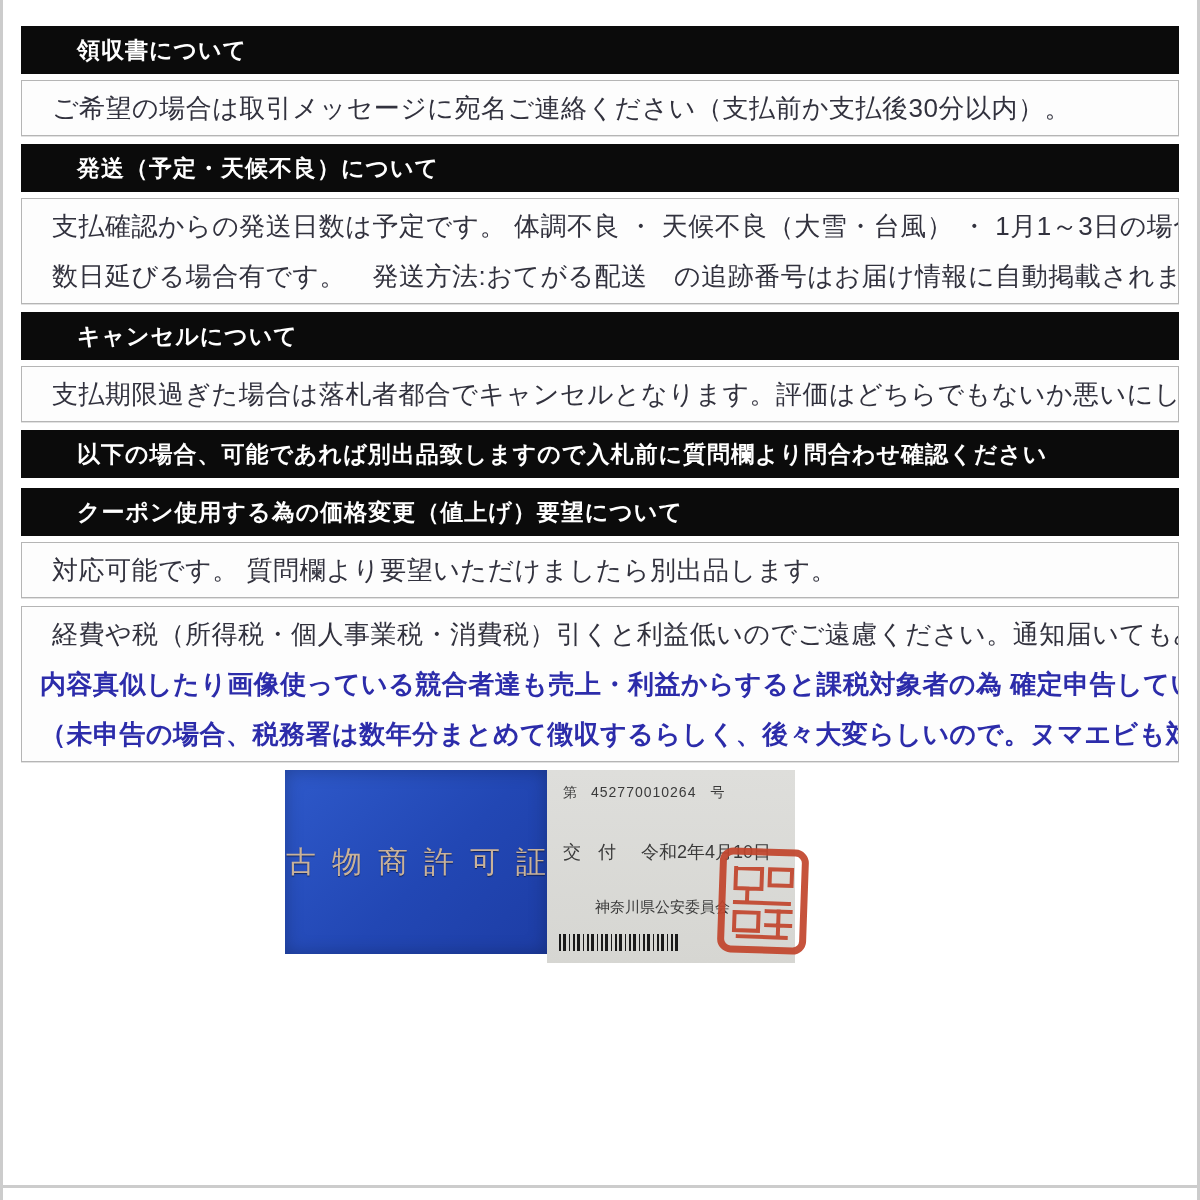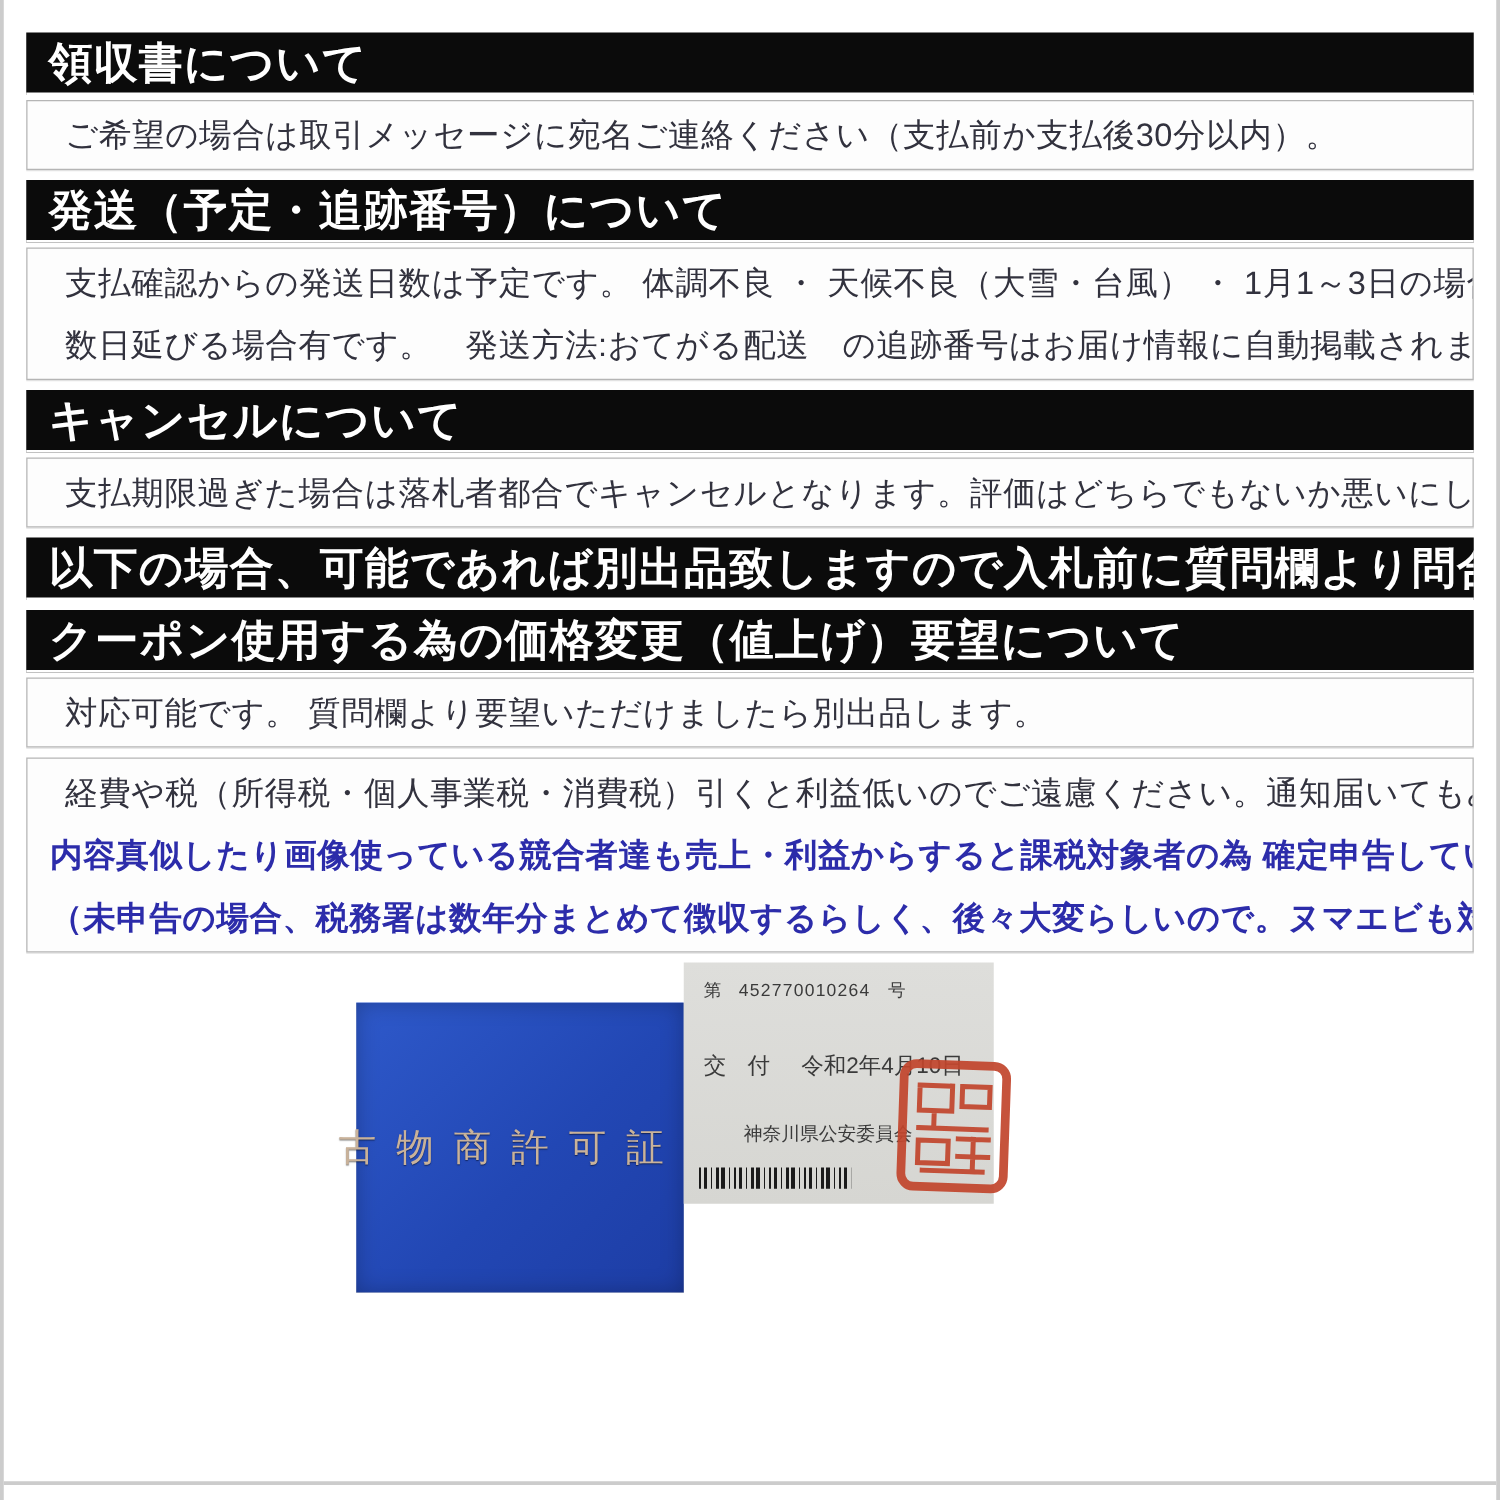--- a/index.html
+++ b/index.html
@@ -23,24 +23,24 @@
     border-left:3px solid var(--frame-border);
     border-right:3px solid var(--frame-border);
     padding:26px 18px 0 18px;
     position:relative;
   }
   .section{margin-bottom:8px;}
   .section-header{
     background:var(--header-bg);
     color:var(--header-fg);
     font-weight:bold;
-    font-size:35px;
+    font-size:23px;
     height:48px;
     display:flex;align-items:center;
-    padding-left:18px;
+    padding-left:56px;
     margin-bottom:4px;
     white-space:nowrap;
     overflow:hidden;
     border-bottom:2px solid #ffffff;
     letter-spacing:1px;
   }
   .section-body{
     border:1px solid var(--box-border);
     background:#fdfdfd;
     padding:2px 0;
@@ -63,25 +63,24 @@
   }
   .license-figure{
     margin-top:2px;
     height:196px;
     display:flex;
     justify-content:center;
     padding-right:120px;
     position:relative;
   }
   .license-book{
-    width:262px;height:232px;
+    width:262px;height:184px;
     background:linear-gradient(135deg,#2e59ca 0%,#2247b4 55%,#1d3da5 100%);
-    display:flex;align-items:center;justify-content:flex-end;
+    display:flex;align-items:center;justify-content:center;
     box-shadow:inset 0 0 18px rgba(0,0,0,0.25);
-    margin-top:32px;
   }
   .license-book-title{
     color:#c9b29a;
     font-size:30px;
     letter-spacing:16px;
     text-shadow:0 1px 1px rgba(0,0,0,0.5);
     white-space:nowrap;
     padding-left:16px;
   }
   .license-doc{
@@ -119,21 +118,21 @@
 <div class="page">
 
   <div>
       <div class="section">
         <div class="section-header">領収書について</div>
         <div class="section-body">
           <div class="body-line">ご希望の場合は取引メッセージに宛名ご連絡ください（支払前か支払後30分以内）。</div>
         </div>
       </div>
       <div class="section">
-        <div class="section-header">発送（予定・追跡番号）について</div>
+        <div class="section-header">発送（予定・天候不良）について</div>
         <div class="section-body">
           <div class="body-line">支払確認からの発送日数は予定です。 体調不良 ・ 天候不良（大雪・台風） ・ 1月1～3日の場合は</div>
           <div class="body-line">数日延びる場合有です。　発送方法:おてがる配送　の追跡番号はお届け情報に自動掲載されます</div>
         </div>
       </div>
       <div class="section">
         <div class="section-header">キャンセルについて</div>
         <div class="section-body">
           <div class="body-line">支払期限過ぎた場合は落札者都合でキャンセルとなります。評価はどちらでもないか悪いにします。</div>
         </div>

